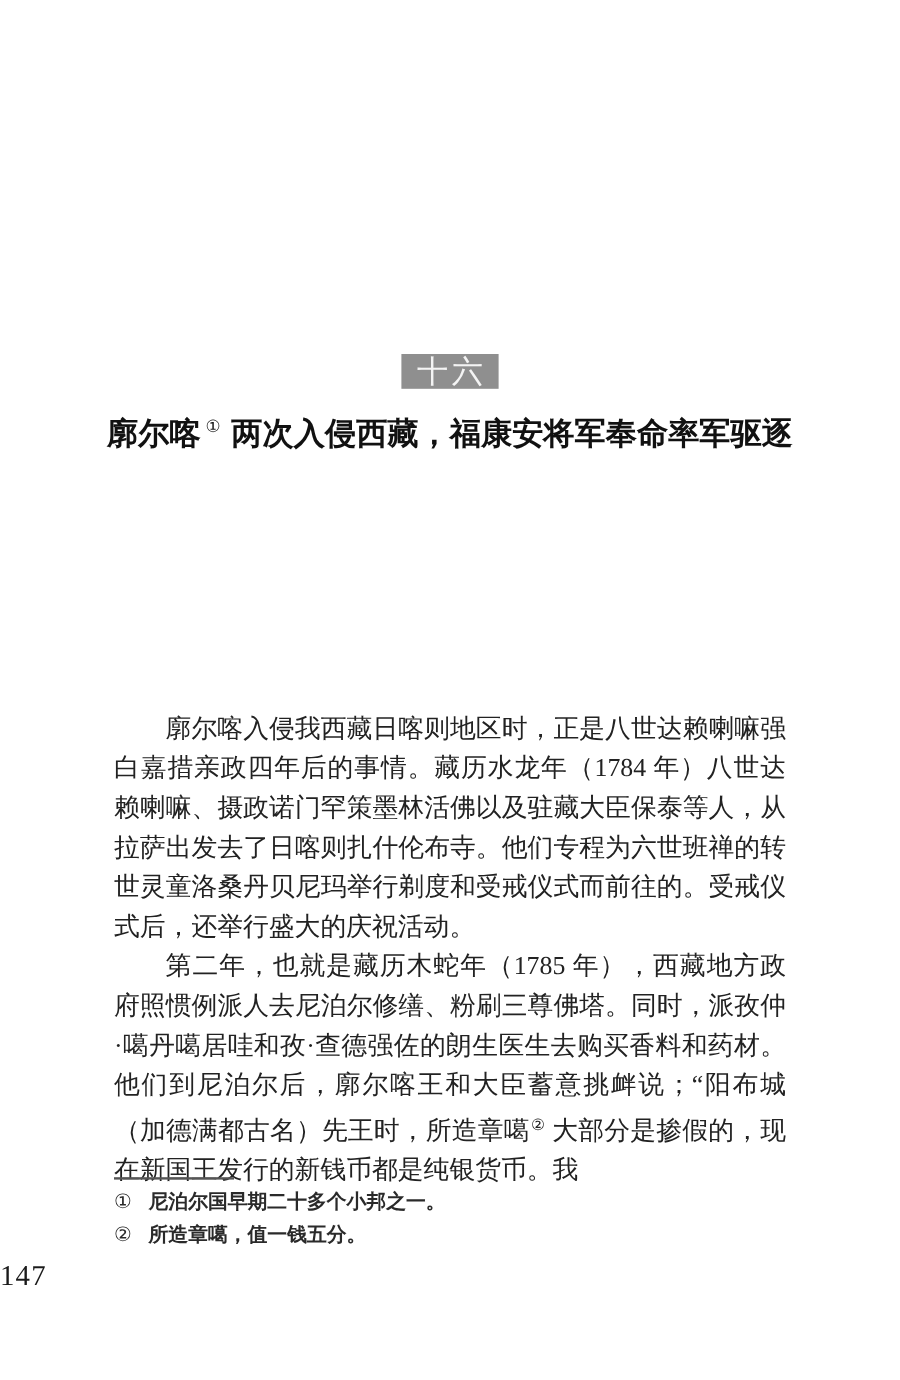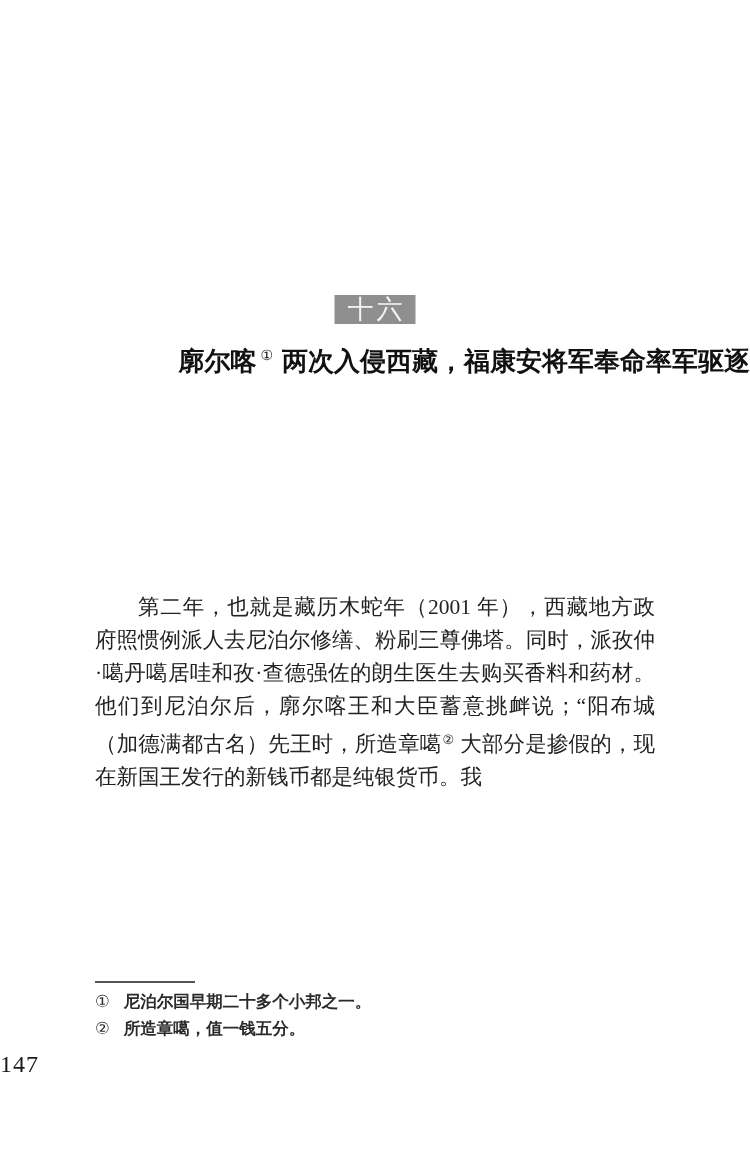--- a/index.html
+++ b/index.html
@@ -27,21 +27,21 @@
     letter-spacing: 3px;
     text-indent: 3px; 
     white-space: nowrap;
   }
 
   .chapter-title {
     position: absolute;
     top: 344px;
     left: 0;
     width: 100%;
-    text-align: right;
+    text-align: center;
     font-size: 26px;
     font-weight: 700;
     color: #111111;
     white-space: nowrap;
   }
   .chapter-title .fn-ref {
     font-size: 14px;
     vertical-align: 10px;
     font-weight: 400;
     margin: 0 9px 0 4px;
@@ -103,21 +103,22 @@
   }
 </style>
 </head>
 <body>
 
 <div class="chapter-badge">十六</div>
 
 <h1 class="chapter-title"><span>廓尔喀</span><sup class="fn-ref">①</sup><span>两次入侵西藏，福康安将军奉命率军驱逐</span></h1>
 
 <div class="body-text">
-  <p><span>第二年，也就是藏历木蛇年（2001 年），西藏地方政府照惯例派人去尼泊尔修缮、粉刷三尊佛塔。同时，派孜仲·噶丹噶居哇和孜·查德强佐的朗生医生去购买香料和药材。他们到尼泊尔后，廓尔喀王和大臣蓄意挑衅说；“阳布城（加德满都古名）先王时，所造章噶</span><sup class="fn-ref">②</sup><span>大部分是掺假的，现在新国王发行的新钱币都是纯银货币。我</span></p>
+  <p>廓尔喀入侵我西藏日喀则地区时，正是八世达赖喇嘛强白嘉措亲政四年后的事情。藏历水龙年（1784 年）八世达赖喇嘛、摄政诺门罕策墨林活佛以及驻藏大臣保泰等人，从拉萨出发去了日喀则扎什伦布寺。他们专程为六世班禅的转世灵童洛桑丹贝尼玛举行剃度和受戒仪式而前往的。受戒仪式后，还举行盛大的庆祝活动。</p>
+  <p><span>第二年，也就是藏历木蛇年（1785 年），西藏地方政府照惯例派人去尼泊尔修缮、粉刷三尊佛塔。同时，派孜仲·噶丹噶居哇和孜·查德强佐的朗生医生去购买香料和药材。他们到尼泊尔后，廓尔喀王和大臣蓄意挑衅说；“阳布城（加德满都古名）先王时，所造章噶</span><sup class="fn-ref">②</sup><span>大部分是掺假的，现在新国王发行的新钱币都是纯银货币。我</span></p>
 </div>
 
 <div class="footnotes">
   <hr class="footnote-divider">
   <div class="footnote-item">
     <span class="footnote-marker">①</span>
     <span class="footnote-text">尼泊尔国早期二十多个小邦之一。</span>
   </div>
   <div class="footnote-item">
     <span class="footnote-marker">②</span>

